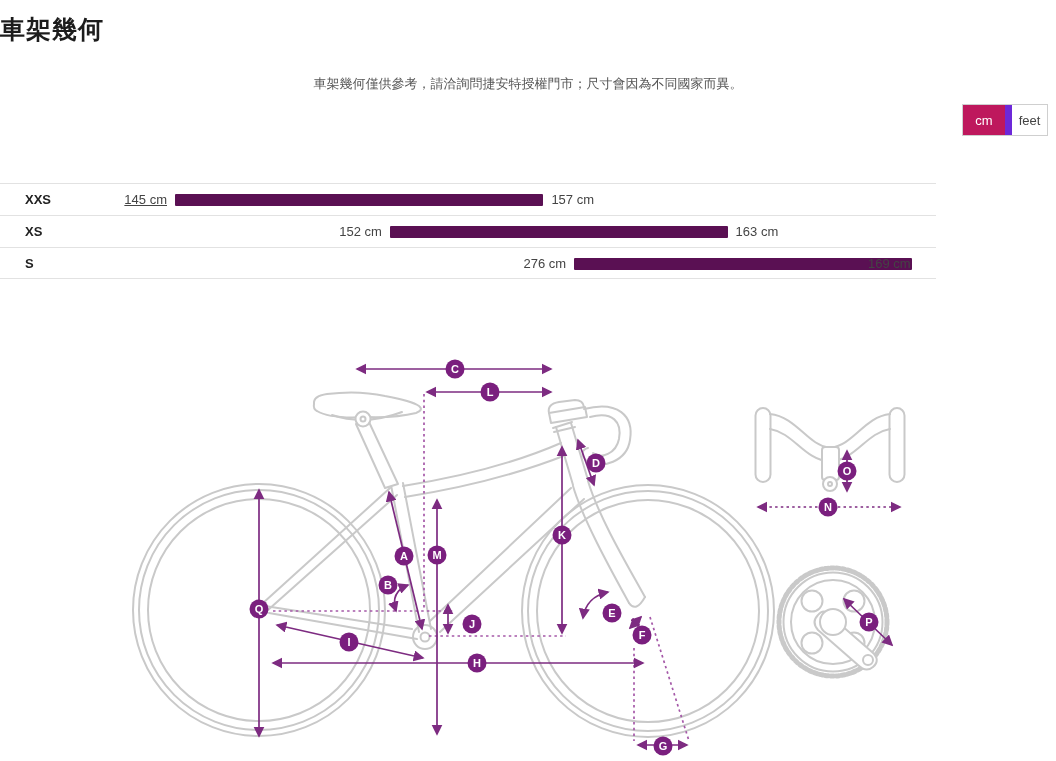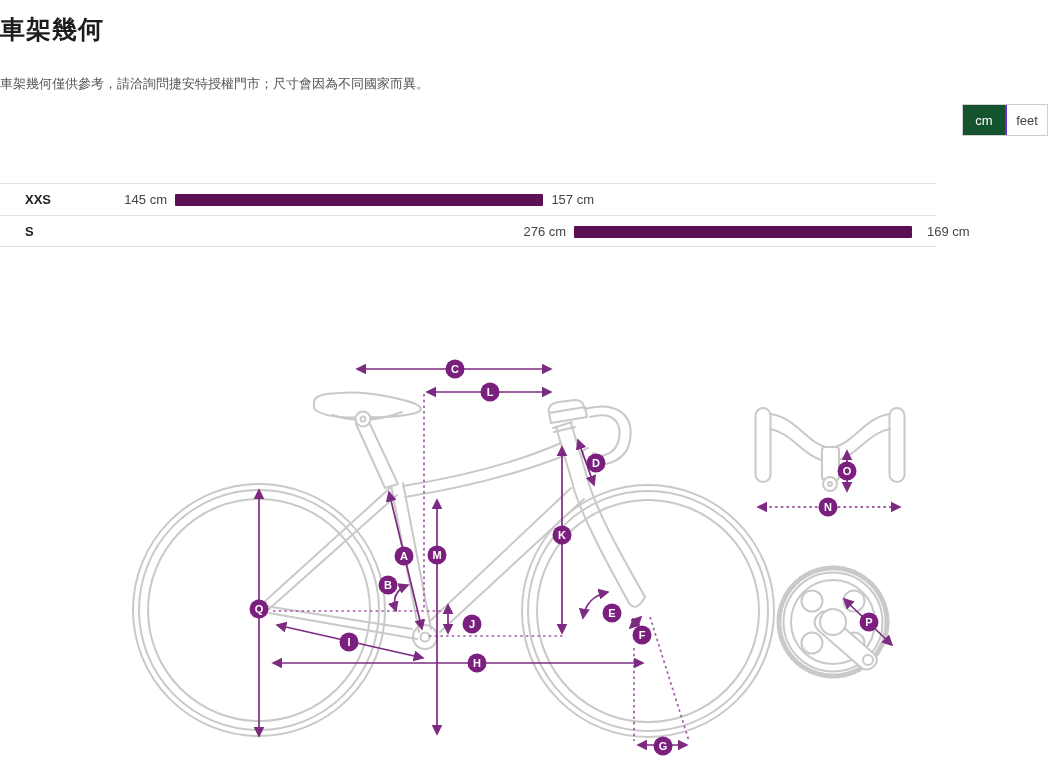--- a/index.html
+++ b/index.html
@@ -2,29 +2,29 @@
 <html><head>
 <meta charset="utf-8">
 <style>
   * { margin:0; padding:0; box-sizing:border-box; }
   html,body { width:1056px; height:761px; background:#fff; overflow:hidden;
               font-family:"Liberation Sans","DejaVu Sans",sans-serif; }
   body { position:relative; }
 
   .page-title { position:absolute; top:13px; left:0; width:100%; 
                 font-size:25px; font-weight:600; color:#1c1c1c; letter-spacing:1px; }
-  .page-subtitle { position:absolute; top:75px; left:0; width:100%; text-align:left;
+  .page-subtitle { position:absolute; top:75px; left:0; width:100%; text-align:center;
                    font-size:13px; color:#555; }
 
   .unit-toggle { position:absolute; top:104px; right:8px; display:flex;
                  border:1px solid #cfcfcf; background:#fff; }
   .unit-btn { width:42px; height:30px; font-size:13px; border:none; background:#fff;
               color:#444; cursor:pointer; font-family:inherit; }
-  .unit-btn.active { background:#14532d; color:#fff; }
-  .unit-btn + .unit-btn { border-left:2px solid #6d28d9; }
+  .unit-btn.active { background:#be185d; color:#fff; }
+  .unit-btn + .unit-btn { border-left:7px solid #6d28d9; }
 
   .size-chart { position:absolute; top:183px; left:0; width:936px; }
   .size-row { position:relative; height:32px; border-top:1px solid #e2e2e2; }
   .size-row:last-child { border-bottom:1px solid #e2e2e2; }
   .size-label { position:absolute; left:25px; line-height:32px; font-size:13px;
                 font-weight:bold; color:#222; }
   .range-min, .range-max { position:absolute; line-height:32px; font-size:13px; color:#444; white-space:nowrap; }
   .range-min { transform:translateX(-100%); }
   .range-bar { position:absolute; top:10px; height:12px; border-radius:1px; }
 
@@ -44,29 +44,35 @@
 <p class="page-subtitle">車架幾何僅供參考，請洽詢問捷安特授權門市；尺寸會因為不同國家而異。</p>
 
 <div class="unit-toggle">
   <button class="unit-btn active">cm</button>
   <button class="unit-btn">feet</button>
 </div>
 
 <div class="size-chart">
   <div class="size-row">
     <span class="size-label">XXS</span>
-    <span class="range-min" style="left: 167px;">145 cm</span>
+    <span class="range-min" style="left: 167px; text-decoration: underline;">145 cm</span>
     <div class="range-bar" style="left: 175px; width: 368.4px; background: rgb(90, 16, 83);"></div>
     <span class="range-max" style="left: 551.4px; text-align: right;">157 cm</span>
+  </div>
+  <div class="size-row">
+    <span class="size-label">XS</span>
+    <span class="range-min" style="left: 381.9px;">152 cm</span>
+    <div class="range-bar" style="left: 389.9px; width: 337.7px; background: rgb(90, 16, 83);"></div>
+    <span class="range-max" style="left: 735.6px;">163 cm</span>
   </div>
   <div class="size-row">
     <span class="size-label">S</span>
     <span class="range-min" style="left: 566.1px;">276 cm</span>
     <div class="range-bar" style="left: 574.1px; width: 337.7px; background: rgb(90, 16, 83);"></div>
-    <span class="range-max" style="left: 927px;">169 cm</span>
+    <span class="range-max" style="left: 868px;">169 cm</span>
   </div>
 </div>
 
 <svg class="diagram-svg" width="1056" height="761" viewBox="0 0 1056 761">
   <defs>
     <marker id="arr" viewBox="0 0 10 10" refX="8.5" refY="5" markerWidth="6.5" markerHeight="6.5" orient="auto-start-reverse">
       <path d="M0,0 L10,5 L0,10 z" fill="#7d2b81"></path>
     </marker>
   </defs>
 

